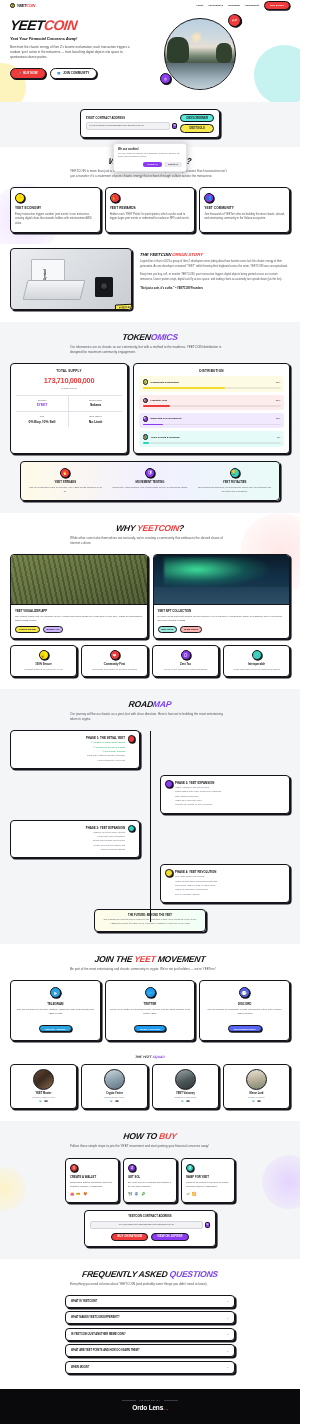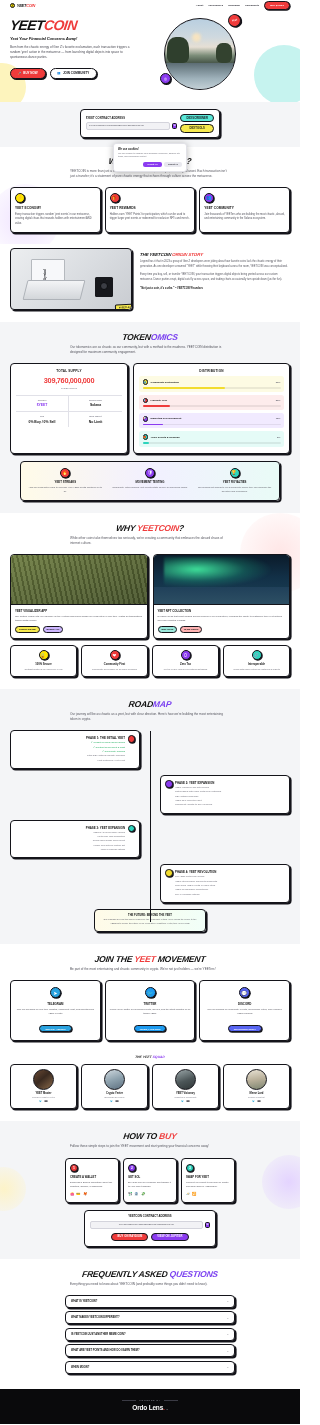--- a/index.html
+++ b/index.html
@@ -467,21 +467,21 @@
       <div class="o-q">"Not just a coin, it's a vibe." – YEETCOIN Founders</div>
     </div>
   </div>
 
   <div class="sec tok">
     <div class="h2 center"><span>TOKEN</span><span class="hl-pur">OMICS</span></div>
     <div class="sub">Our tokenomics are as chaotic as our community, but with a method to the madness. YEETCOIN distribution is designed for maximum community engagement.</div>
     <div class="tok-grid">
       <div class="card tok-l">
         <div class="tk-h">Total Supply</div>
-        <div class="tk-big">309,760,000,000</div>
+        <div class="tk-big">173,710,000,000</div>
         <div class="tk-sml">$YEET Tokens</div>
         <div class="tk-cells">
           <div class="tk-cell">
             <div class="tk-k">Symbol</div>
             <div class="tk-v pur">$YEET</div>
           </div>
           <div class="tk-cell">
             <div class="tk-k">Blockchain</div>
             <div class="tk-v">Solana</div>
           </div>

